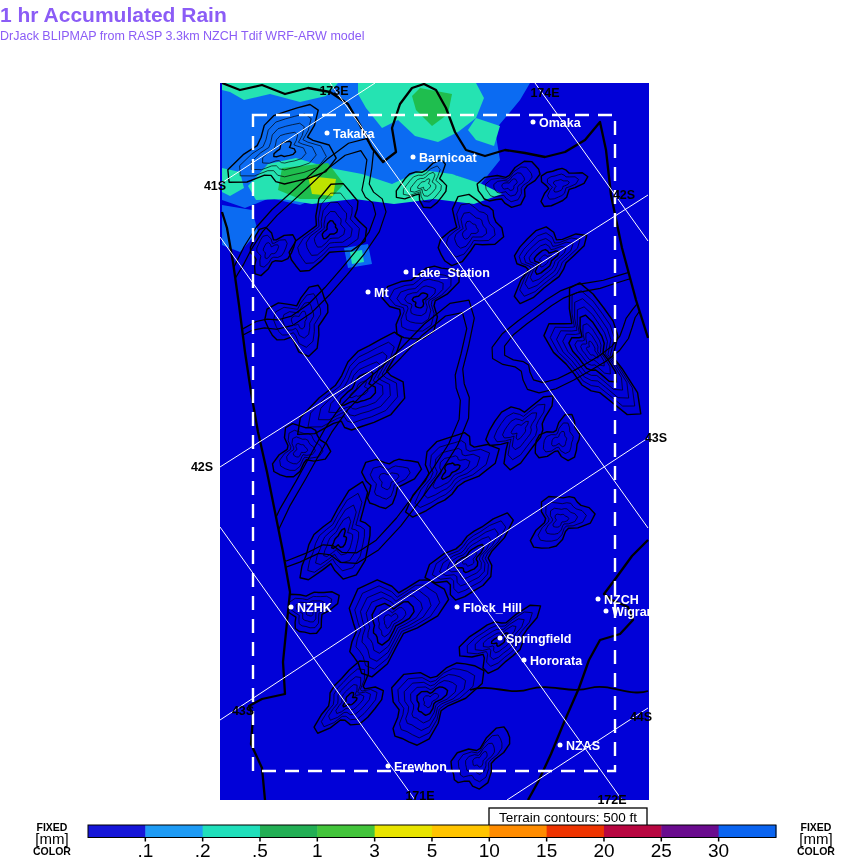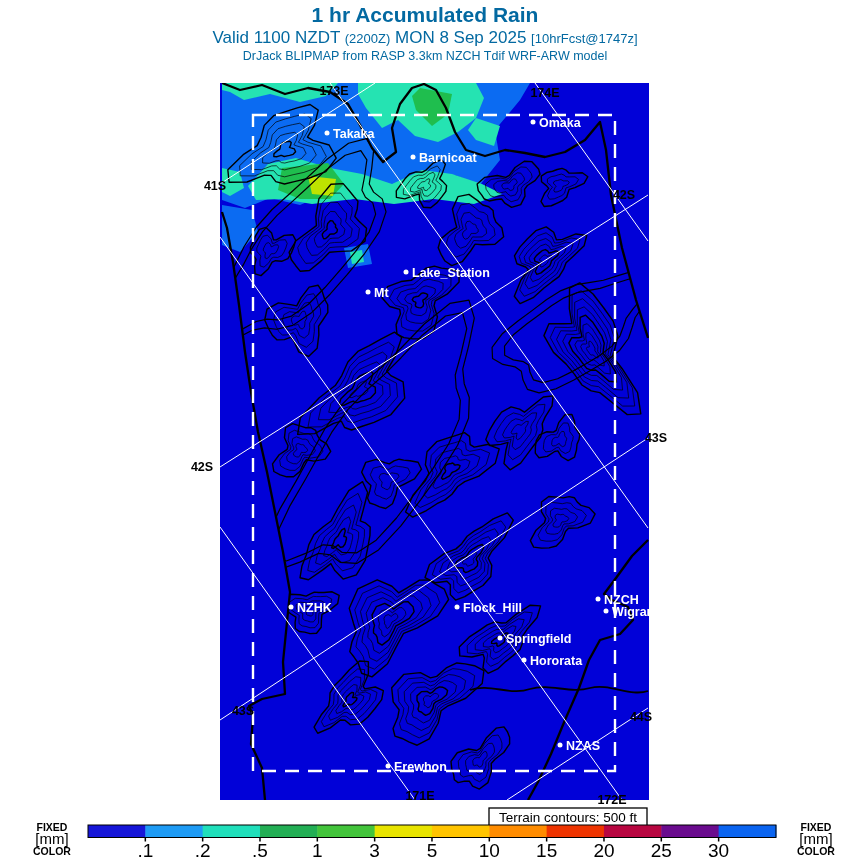--- a/index.html
+++ b/index.html
@@ -1,30 +1,29 @@
 <!DOCTYPE html>
 <html><head>
 <meta charset="utf-8">
 <style>
   html,body{margin:0;padding:0;background:#ffffff;}
   body{width:850px;height:860px;position:relative;font-family:"Liberation Sans",sans-serif;overflow:hidden;}
-  #hdr{position:absolute;top:2px;left:0;width:850px;text-align:center;color:#0369a1;}
+  #hdr{position:absolute;top:2px;left:0;width:850px;text-align:left;color:#8b5cf6;}
   #hdr .t1{font-size:21px;font-weight:bold;line-height:26px;}
   #hdr .t2{font-size:17px;line-height:19px;}
   #hdr .t2 .sm{font-size:13px;}
   #hdr .t3{font-size:12.5px;line-height:16px;}
   svg text{font-family:"Liberation Sans",sans-serif;}
   #plot{position:absolute;top:0;left:0;}
 </style>
 </head>
 <body>
 
 <div id="hdr">
   <div class="t1">1 hr Accumulated Rain</div>
-  <div class="t2"><span>Valid 1100 NZDT</span> <span class="sm">(2200Z)</span> <span>MON 8 Sep 2025</span> <span class="sm">[10hrFcst@1747z]</span></div>
   <div class="t3">DrJack BLIPMAP from RASP 3.3km NZCH Tdif WRF-ARW model</div>
 </div>
 
 <svg id="plot" width="850" height="860" viewBox="0 0 850 860">
     <defs>
       <clipPath id="mapClip">
         <rect x="220" y="83" width="429" height="717"></rect>
       </clipPath>
       <clipPath id="landClip">
         <path d="M222,83L240,90L262,85L285,94L308,88L330,92L348,104L360,125L372,148L383,162L396,152L392,128L400,104L412,88L424,84L436,90L446,108L455,132L466,150L485,156L505,150L525,153L545,157L565,152L585,140L600,122L606,150L611,195L622,248L636,300L648,338L648,540L632,556L616,578L604,594L612,600L628,607L633,620L620,634L600,640L589,660L579,688L565,720L551,754L538,782L528,800L265,800L265,800L262,768L251,744L253,716L249,706L262,699L285,694L283,662L287,622L290,592L283,552L275,512L267,472L258,432L251,392L245,352L239,305L233,262L227,228L222,212Z"></path>

